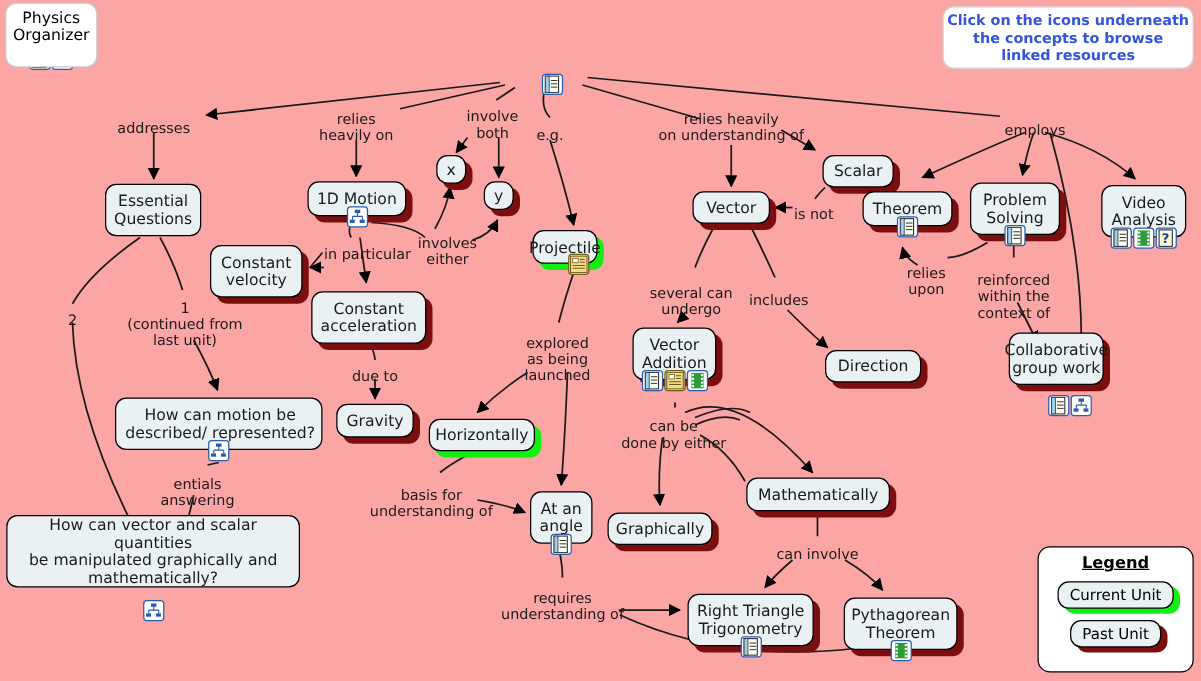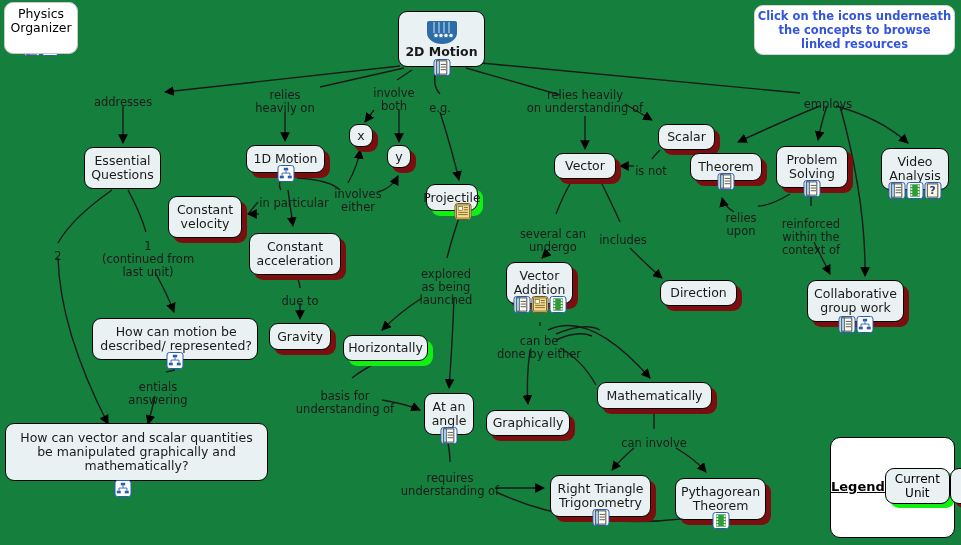--- a/index.html
+++ b/index.html
@@ -4,21 +4,21 @@
 <style>
   html, body {
     margin: 0;
     padding: 0;
     background: #ffffff;
   }
   #canvas {
     position: relative;
     width: 961px;
     height: 545px;
-    background: #15803d;
+    background: #fca5a5;
     font-family: "DejaVu Sans", "Liberation Sans", sans-serif;
     overflow: hidden;
   }
   #edges {
     position: absolute;
     left: 0; top: 0;
     width: 961px;
     height: 545px;
     pointer-events: none;
   }
@@ -127,21 +127,21 @@
   #legend {
     position: absolute;
     left: 830px; top: 437px;
     width: 125px; height: 101px;
     border: 1.6px solid #000000;
     border-radius: 10px;
     background: #ffffff;
     box-sizing: border-box;
     z-index: 12;
     display: flex;
-    flex-direction: row;
+    flex-direction: column;
     align-items: center;
     padding-top: 5px;
   }
   #legend .lg-title {
     font-weight: bold;
     font-size: 13px;
     text-decoration: underline;
     margin-bottom: 7px;
   }
   .lg-chip {
@@ -291,38 +291,20 @@
   <div id="hint-box">Click on the icons underneath
 the concepts to browse
 linked resources</div>
 
   <div id="legend">
     <div class="lg-title">Legend</div>
     <div class="lg-chip current">Current Unit</div>
     <div class="lg-chip past">Past Unit</div>
   </div>
 
-<div class="node plain" style="left: 398px; top: 11px; width: 87px; height: 56px;">
-      <span style="display: block; width: 34px; height: 24px; margin-bottom: 1px;"><svg viewBox="0 0 34 24">
-          <path d="M4 1 h26 a2 2 0 0 1 2 2 v10 a15 11 0 0 1 -30 0 v-10 a2 2 0 0 1 2 -2 z" fill="#2c6ca8"></path>
-          <g stroke="#cfe4f5" stroke-width="1">
-            <line x1="9" y1="2" x2="9" y2="13"></line>
-            <line x1="14" y1="2" x2="14" y2="13"></line>
-            <line x1="19" y1="2" x2="19" y2="13"></line>
-            <line x1="24" y1="2" x2="24" y2="13"></line>
-          </g>
-          <g fill="#eef6fc" stroke="#2c6ca8" stroke-width="0.8">
-            <circle cx="11" cy="15.5" r="2.2"></circle>
-            <circle cx="16" cy="15.5" r="2.2"></circle>
-            <circle cx="21" cy="15.5" r="2.2"></circle>
-            <circle cx="26" cy="15.5" r="2.2"></circle>
-          </g>
-        </svg></span>
-      <span class="lbl" style="font-weight: bold;">2D Motion</span>
-    </div>
     <div class="icons" style="left: 441.5px; top: 59px;">
       <span class="ico res">
         <svg viewBox="0 0 17 17">
           <rect x="2" y="1" width="12" height="15" fill="#fdfdf2" stroke="#333" stroke-width="1"></rect>
           <rect x="2" y="1" width="3.5" height="15" fill="#9fd0ef" stroke="#333" stroke-width="0.7"></rect>
           <g stroke="#333" stroke-width="0.9">
             <line x1="7" y1="5" x2="13" y2="5"></line>
             <line x1="7" y1="8" x2="13" y2="8"></line>
             <line x1="7" y1="11" x2="13" y2="11"></line>
           </g>
@@ -352,21 +334,21 @@
           </g>
           <g stroke="#2a5db0" stroke-width="1">
             <line x1="8.5" y1="5" x2="8.5" y2="8"></line>
             <line x1="4" y1="8" x2="13" y2="8"></line>
             <line x1="4" y1="8" x2="4" y2="11"></line>
             <line x1="13" y1="8" x2="13" y2="11"></line>
           </g>
         </svg>
       </span>
     </div>
-    <div class="node plain" style="left: 5px; top: 423px; width: 263px; height: 58px;">
+    <div class="node plain" style="left: 5px; top: 412px; width: 235px; height: 58px;">
       <span class="lbl">How can vector and scalar quantities
 be manipulated graphically and
 mathematically?</span>
     </div>
     <div class="icons" style="left: 122.5px; top: 480px;">
       <span class="ico map">
         <svg viewBox="0 0 17 17">
           <rect x="1" y="1" width="15" height="15" fill="#fff"></rect>
           <g fill="#2a5db0">
             <rect x="6" y="2" width="5" height="3"></rect>
@@ -617,21 +599,21 @@
           </g>
         </svg>
       </span>
       <span class="ico quiz">
         <svg viewBox="0 0 17 17">
           <rect x="2" y="1" width="12" height="15" fill="#fbf6dc" stroke="#333" stroke-width="1"></rect>
           <text x="8" y="13" font-size="12" font-family="DejaVu Sans, sans-serif" fill="#1d3f8f" text-anchor="middle" font-weight="bold">?</text>
         </svg>
       </span>
     </div>
-    <div class="node past" style="left: 807px; top: 280px; width: 97px; height: 42px; justify-content: center;">
+    <div class="node past" style="left: 807px; top: 266px; width: 76px; height: 42px; justify-content: center;">
       <span class="lbl">Collaborative
 group work</span>
     </div>
     <div class="icons" style="left: 855.5px; top: 316px;">
       <span class="ico res">
         <svg viewBox="0 0 17 17">
           <rect x="2" y="1" width="12" height="15" fill="#fdfdf2" stroke="#333" stroke-width="1"></rect>
           <rect x="2" y="1" width="3.5" height="15" fill="#9fd0ef" stroke="#333" stroke-width="0.7"></rect>
           <g stroke="#333" stroke-width="0.9">
             <line x1="7" y1="5" x2="13" y2="5"></line>

